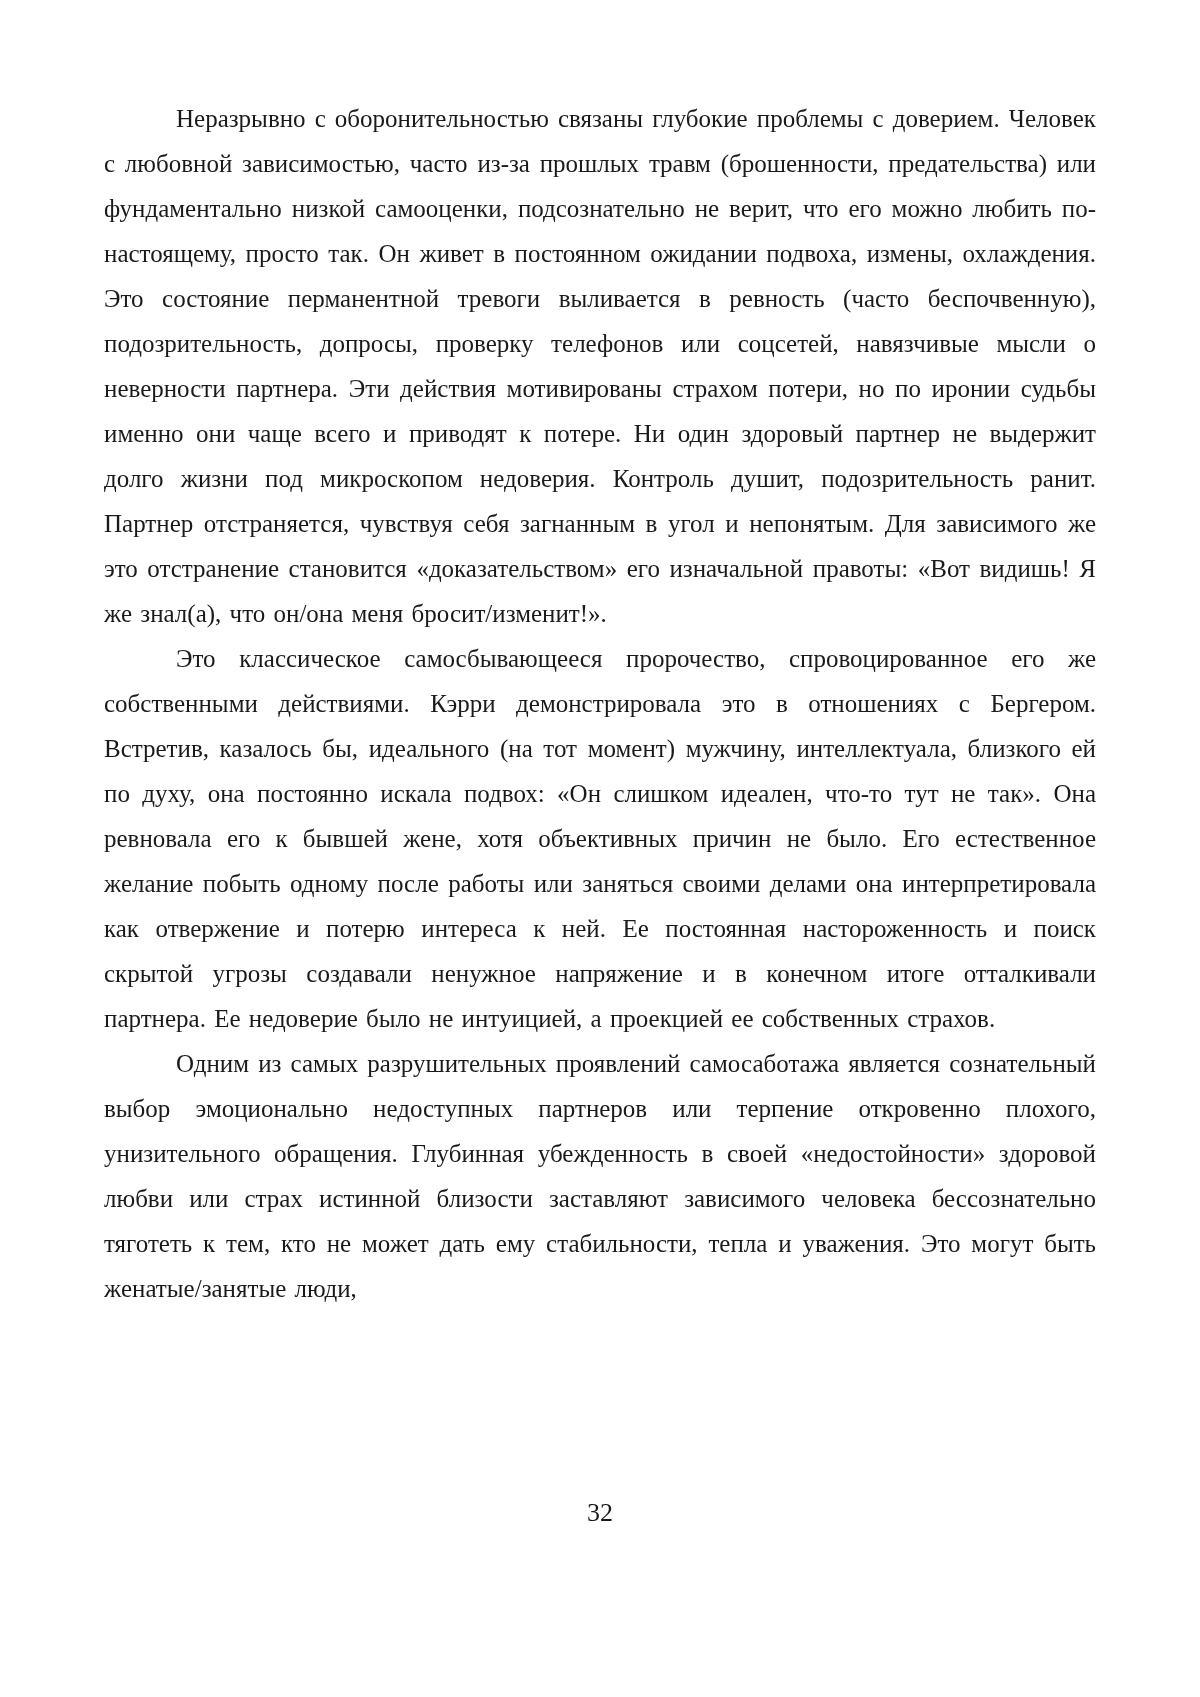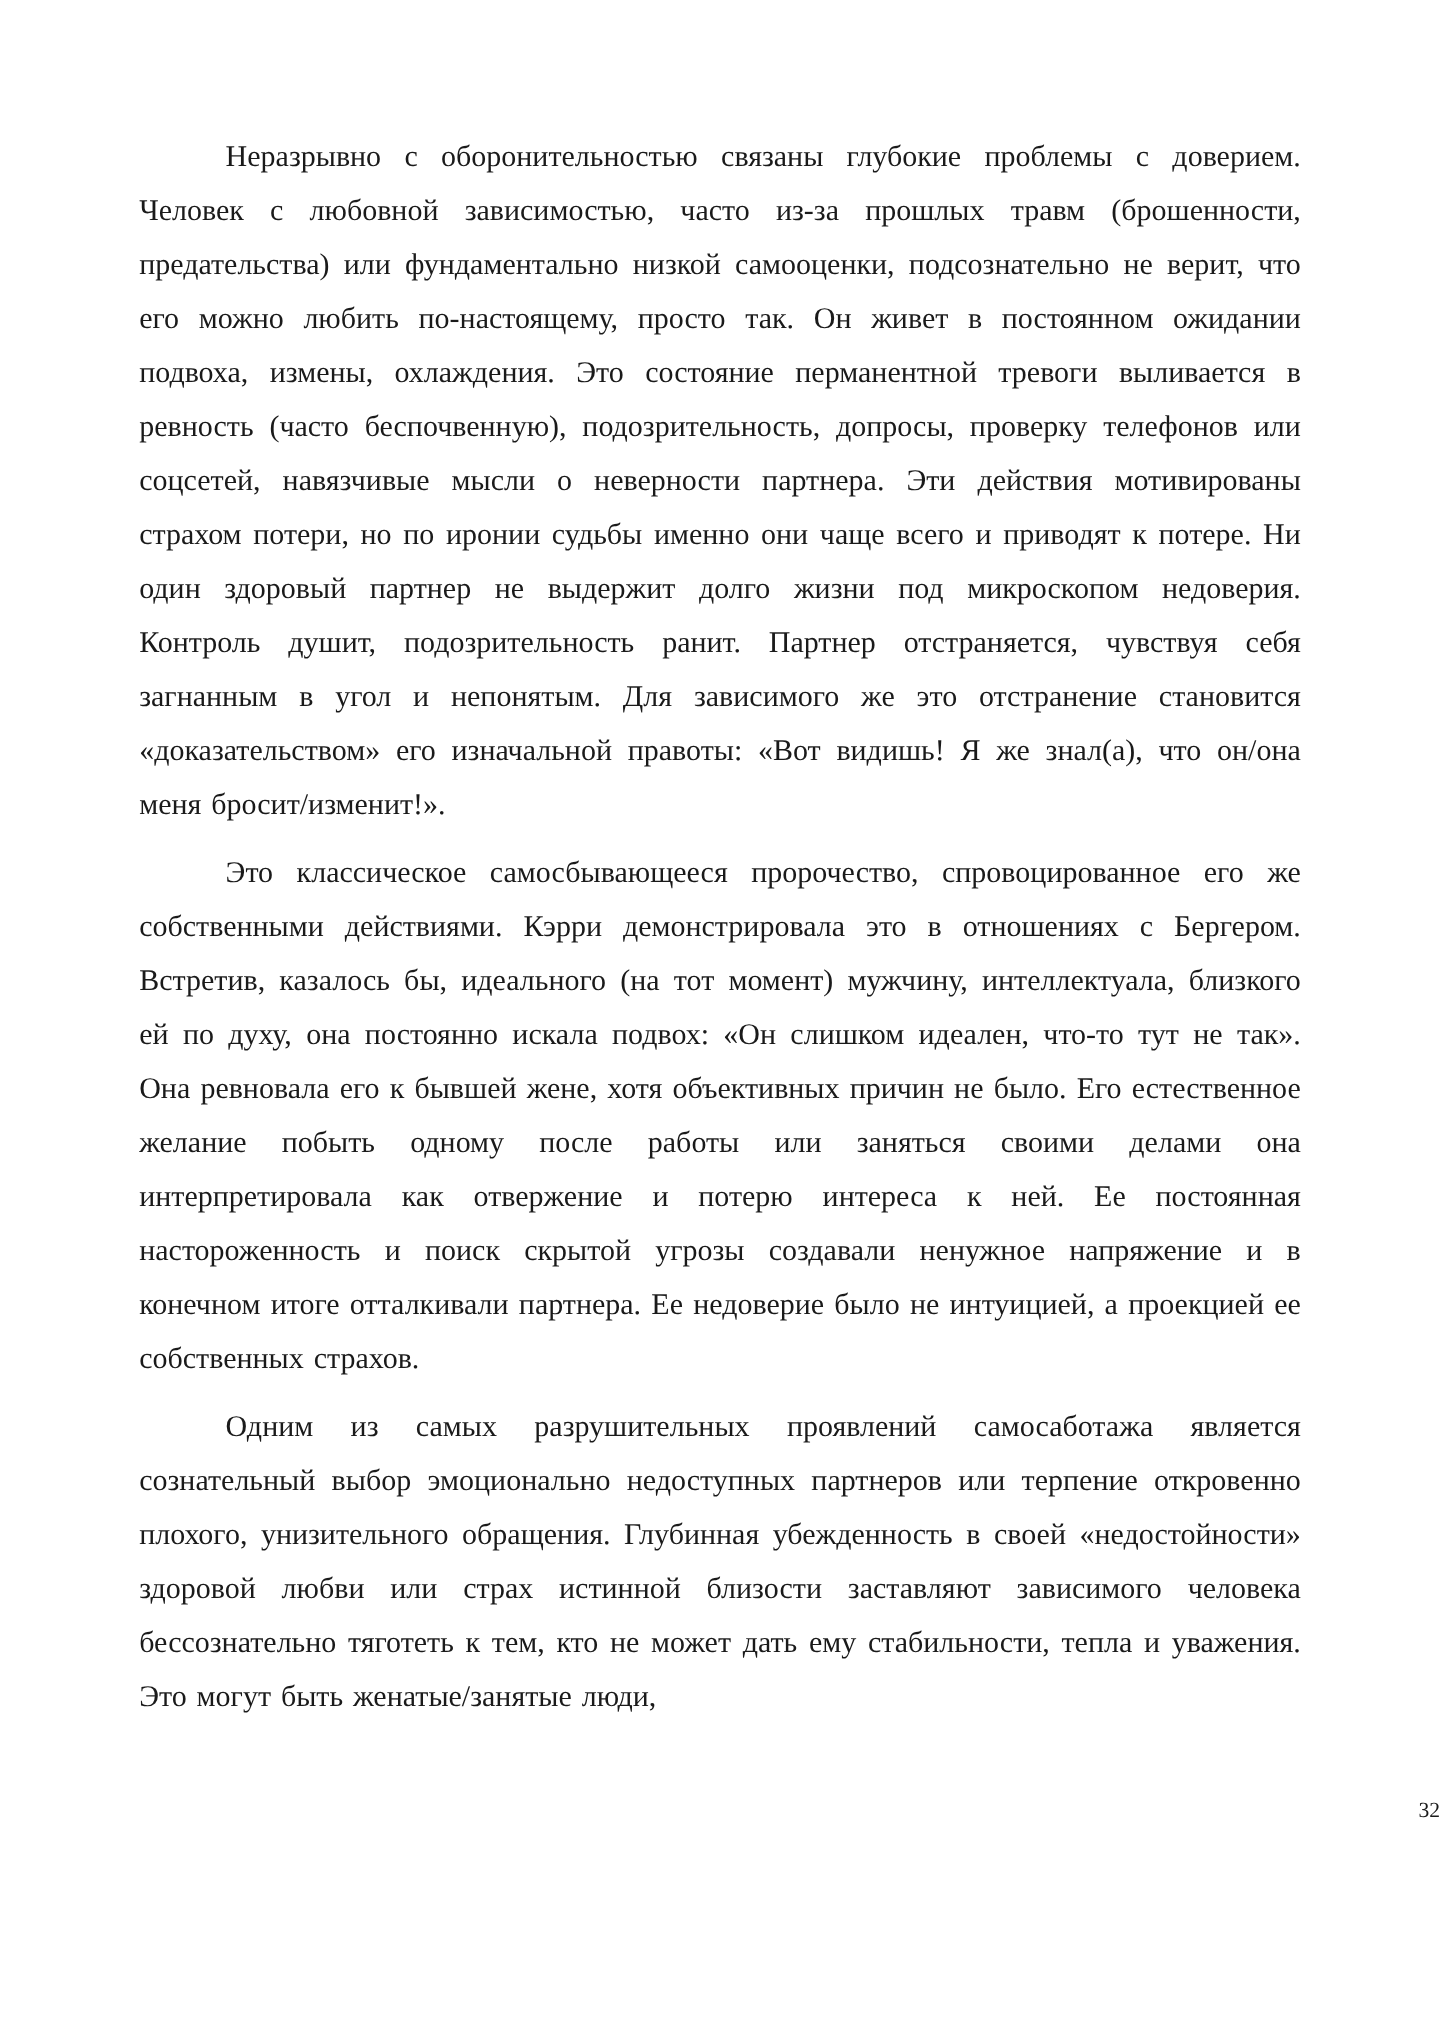--- a/index.html
+++ b/index.html
@@ -12,36 +12,36 @@
     width: 1200px;
     height: 1697px;
     background: #ffffff;
     box-sizing: border-box;
     padding: 96px 104px 0 104px;
     font-family: "Liberation Serif", "DejaVu Serif", serif;
     color: #1a1a1a;
     overflow: hidden;
   }
   .body-text p {
-    margin: 12px;
+    margin: 0;
     font-size: 25px;
     line-height: 45px;
     text-align: justify;
     text-indent: 72px;
     word-spacing: 2px;
     hyphens: auto;
     -webkit-hyphens: auto;
   }
   .page-number {
     position: absolute;
     left: 0;
     right: 0;
     top: 1498px;
-    text-align: right;
-    font-size: 18px;
+    text-align: center;
+    font-size: 26px;
     color: #1a1a1a;
   }
 </style>
 </head>
 <body>
 
 <div class="page">
   <div class="body-text">
     <p>Неразрывно с оборонительностью связаны глубокие проблемы с доверием. Человек с любовной зависимостью, часто из-за прошлых травм (брошенности, предательства) или фундаментально низкой самооценки, подсознательно не верит, что его можно любить по-настоящему, просто так. Он живет в постоянном ожидании подвоха, измены, охлаждения. Это состояние перманентной тревоги выливается в ревность (часто беспочвенную), подозрительность, допросы, проверку телефонов или соцсетей, навязчивые мысли о неверности партнера. Эти действия мотивированы страхом потери, но по иронии судьбы именно они чаще всего и приводят к потере. Ни один здоровый партнер не выдержит долго жизни под микроскопом недоверия. Контроль душит, подозрительность ранит. Партнер отстраняется, чувствуя себя загнанным в угол и непонятым. Для зависимого же это отстранение становится «доказательством» его изначальной правоты: «Вот видишь! Я же знал(а), что он/она меня бросит/изменит!».</p>
     <p>Это классическое самосбывающееся пророчество, спровоцированное его же собственными действиями. Кэрри демонстрировала это в отношениях с Бергером. Встретив, казалось бы, идеального (на тот момент) мужчину, интеллектуала, близкого ей по духу, она постоянно искала подвох: «Он слишком идеален, что-то тут не так». Она ревновала его к бывшей жене, хотя объективных причин не было. Его естественное желание побыть одному после работы или заняться своими делами она интерпретировала как отвержение и потерю интереса к ней. Ее постоянная настороженность и поиск скрытой угрозы создавали ненужное напряжение и в конечном итоге отталкивали партнера. Ее недоверие было не интуицией, а проекцией ее собственных страхов.</p>

